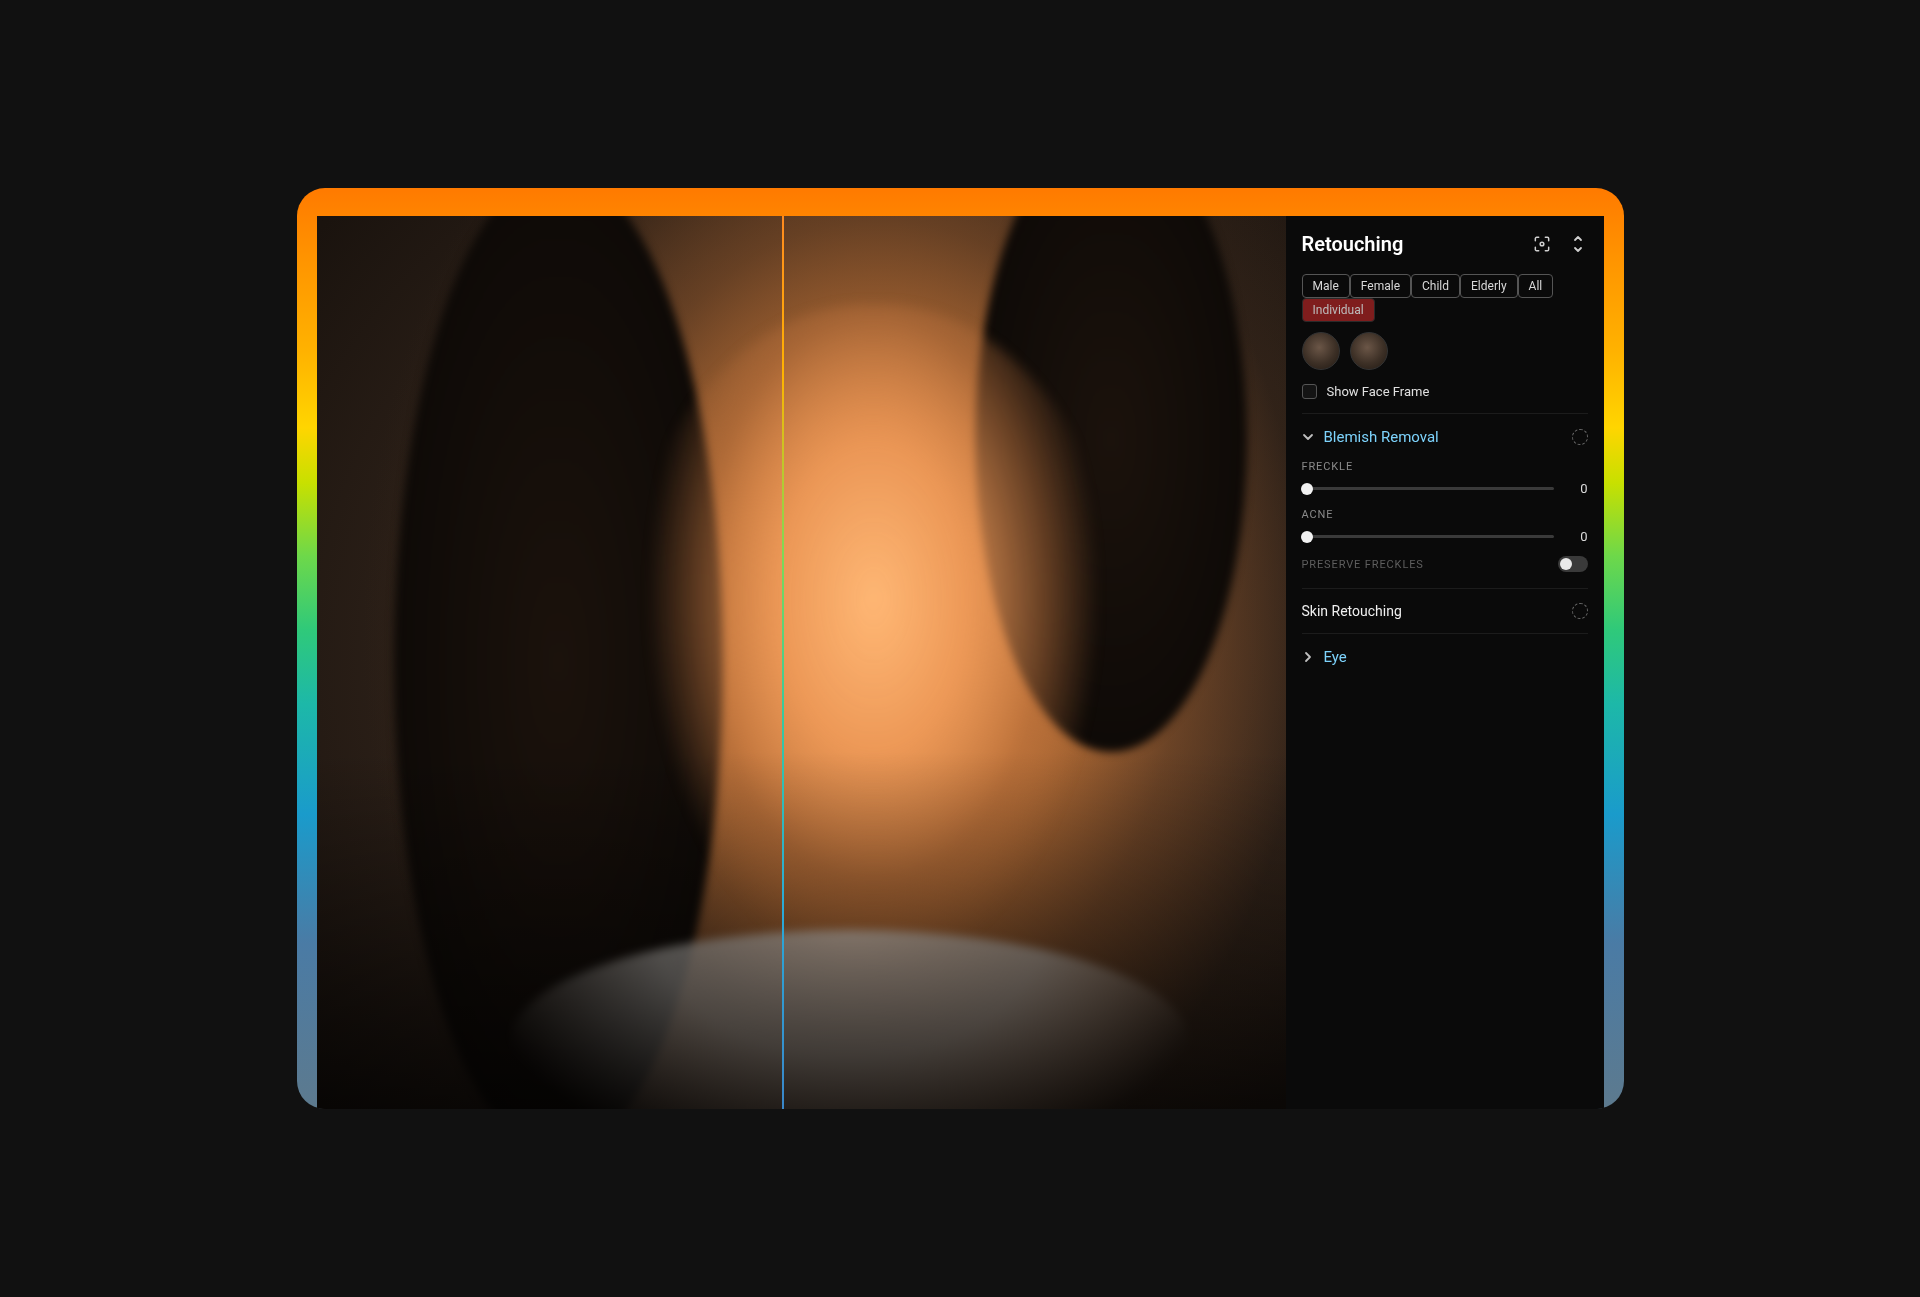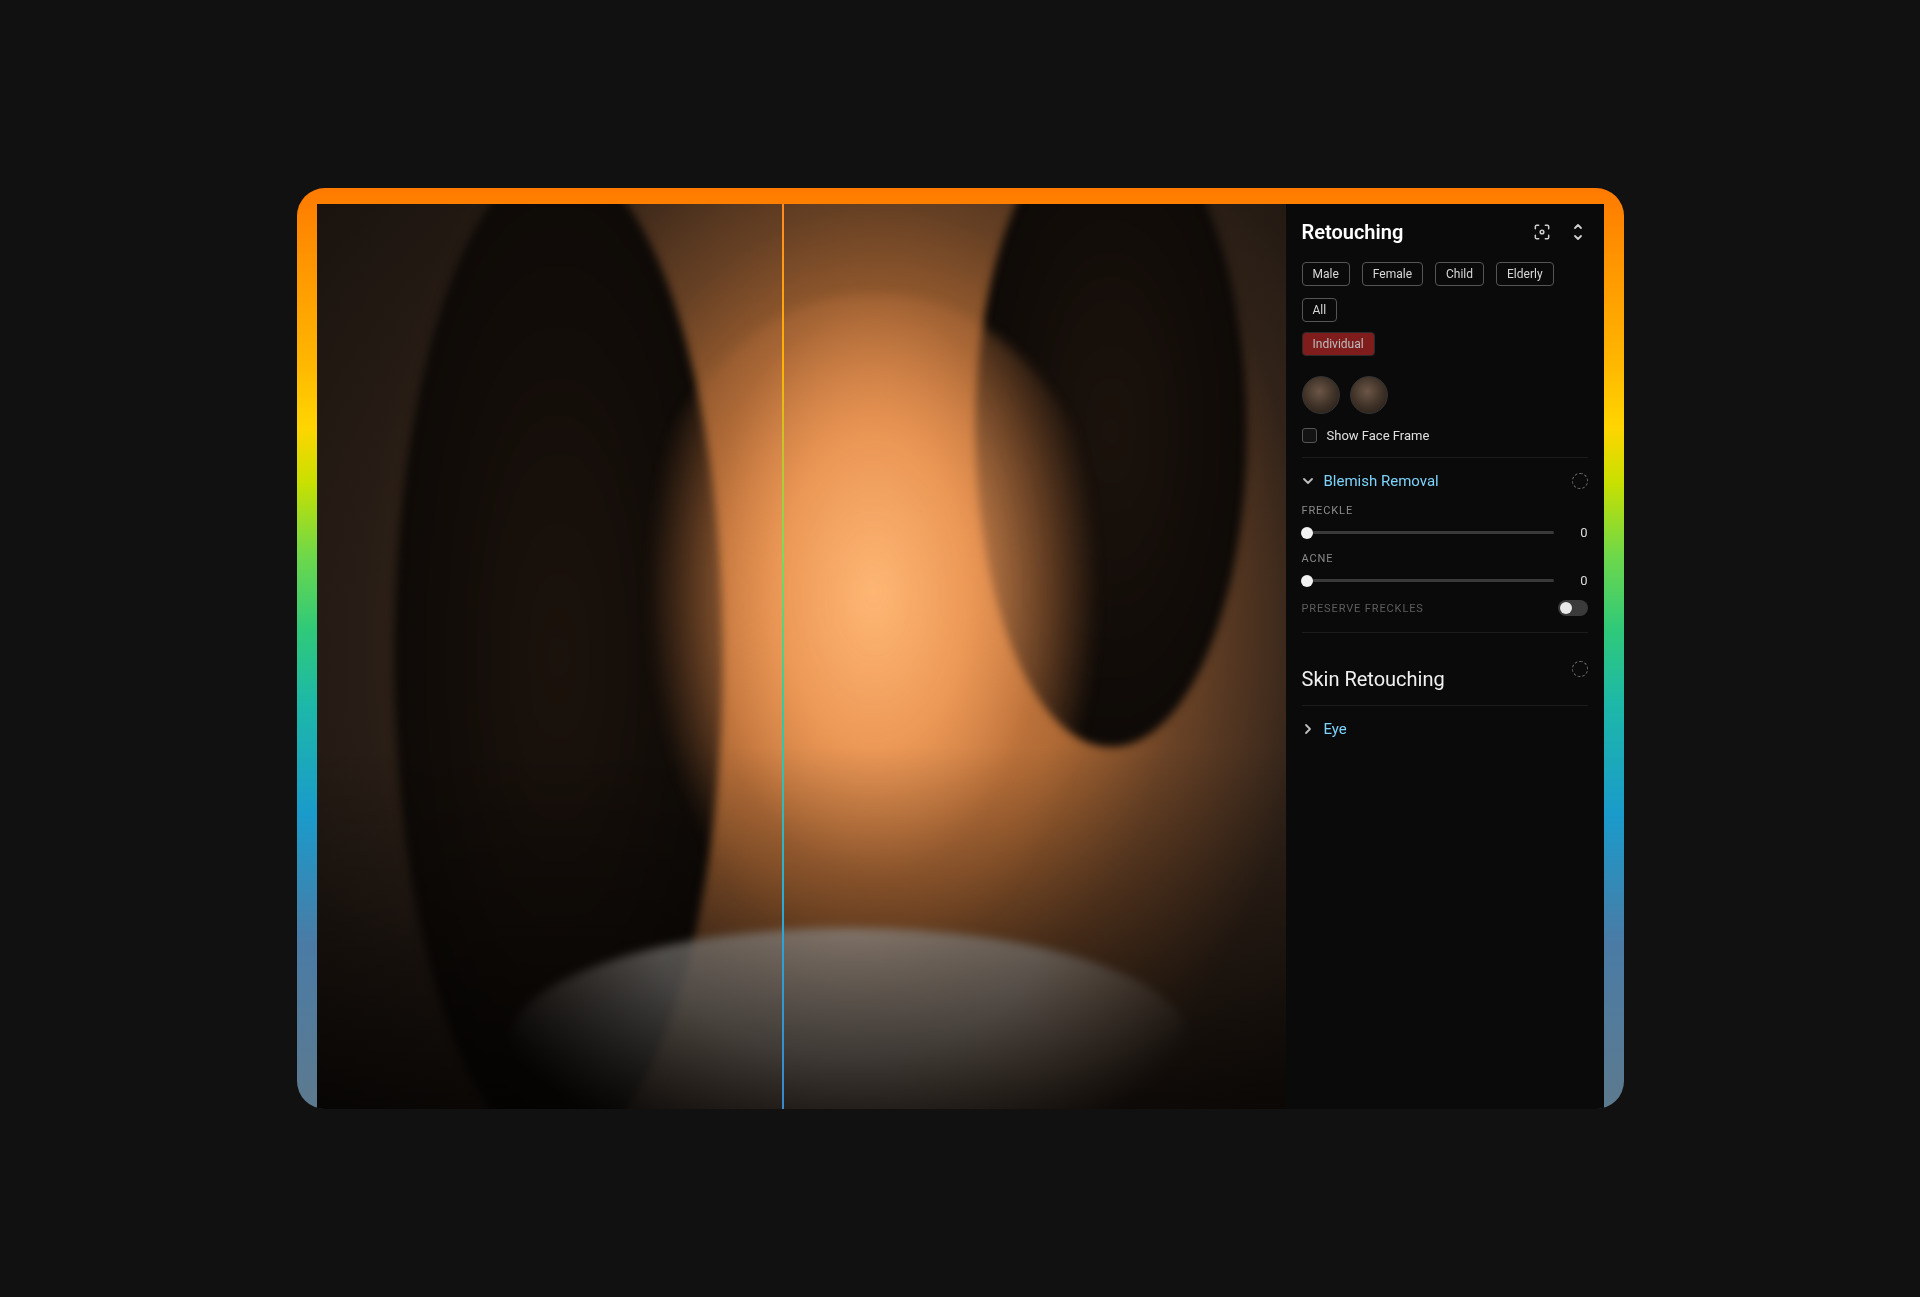--- a/index.html
+++ b/index.html
@@ -10,21 +10,21 @@
     display: flex;
     align-items: center;
     justify-content: center;
     min-height: 100vh;
   }
 
   .outer-frame {
     width: 1327px;
     height: 921px;
     border-radius: 28px;
-    padding: 16px 20px 0 20px;
+    padding: 28px 20px 0 20px;
     background: linear-gradient(180deg,
       #ff7a00 0%,
       #ff9500 8%,
       #ffb300 18%,
       #ffd500 26%,
       #c8e000 32%,
       #6dd84a 40%,
       #2fc97a 48%,
       #1db8a8 56%,
       #1a9bcb 68%,
@@ -145,21 +145,21 @@
     color: #fff;
   }
   .header-icons { display: flex; gap: 16px; align-items: center; }
   .icon-btn {
     width: 20px; height: 20px;
     display: flex; align-items: center; justify-content: center;
     cursor: pointer;
     color: #cfcfcf;
   }
 
-  .chip-row { display: flex; flex-wrap: wrap; gap: 12px; margin-bottom: 10px; }
+  .chip-row { display: flex; flex-wrap: wrap; gap: 0; }
   .chip {
     border: 1px solid #555;
     border-radius: 4px;
     padding: 4px 10px;
     font-size: 12px;
     color: #d8d8d8;
     cursor: pointer;
     background: transparent;
   }
   .chip.filled {
@@ -260,21 +260,21 @@
     cursor: pointer;
   }
   .toggle-knob {
     position: absolute;
     top: 2px; left: 2px;
     width: 12px; height: 12px;
     background: #e9e9e9;
     border-radius: 50%;
   }
 
-  .skin-title { font-size: 20px; color: #f0f0f0; margin-top: 20px; }
+  .skin-title { font-size: 14px; color: #f0f0f0; }
 
   svg { display: block; }
 </style>
 </head>
 <body>
 
 <div class="outer-frame">
   <div class="app-window">
 
     <div class="canvas">

